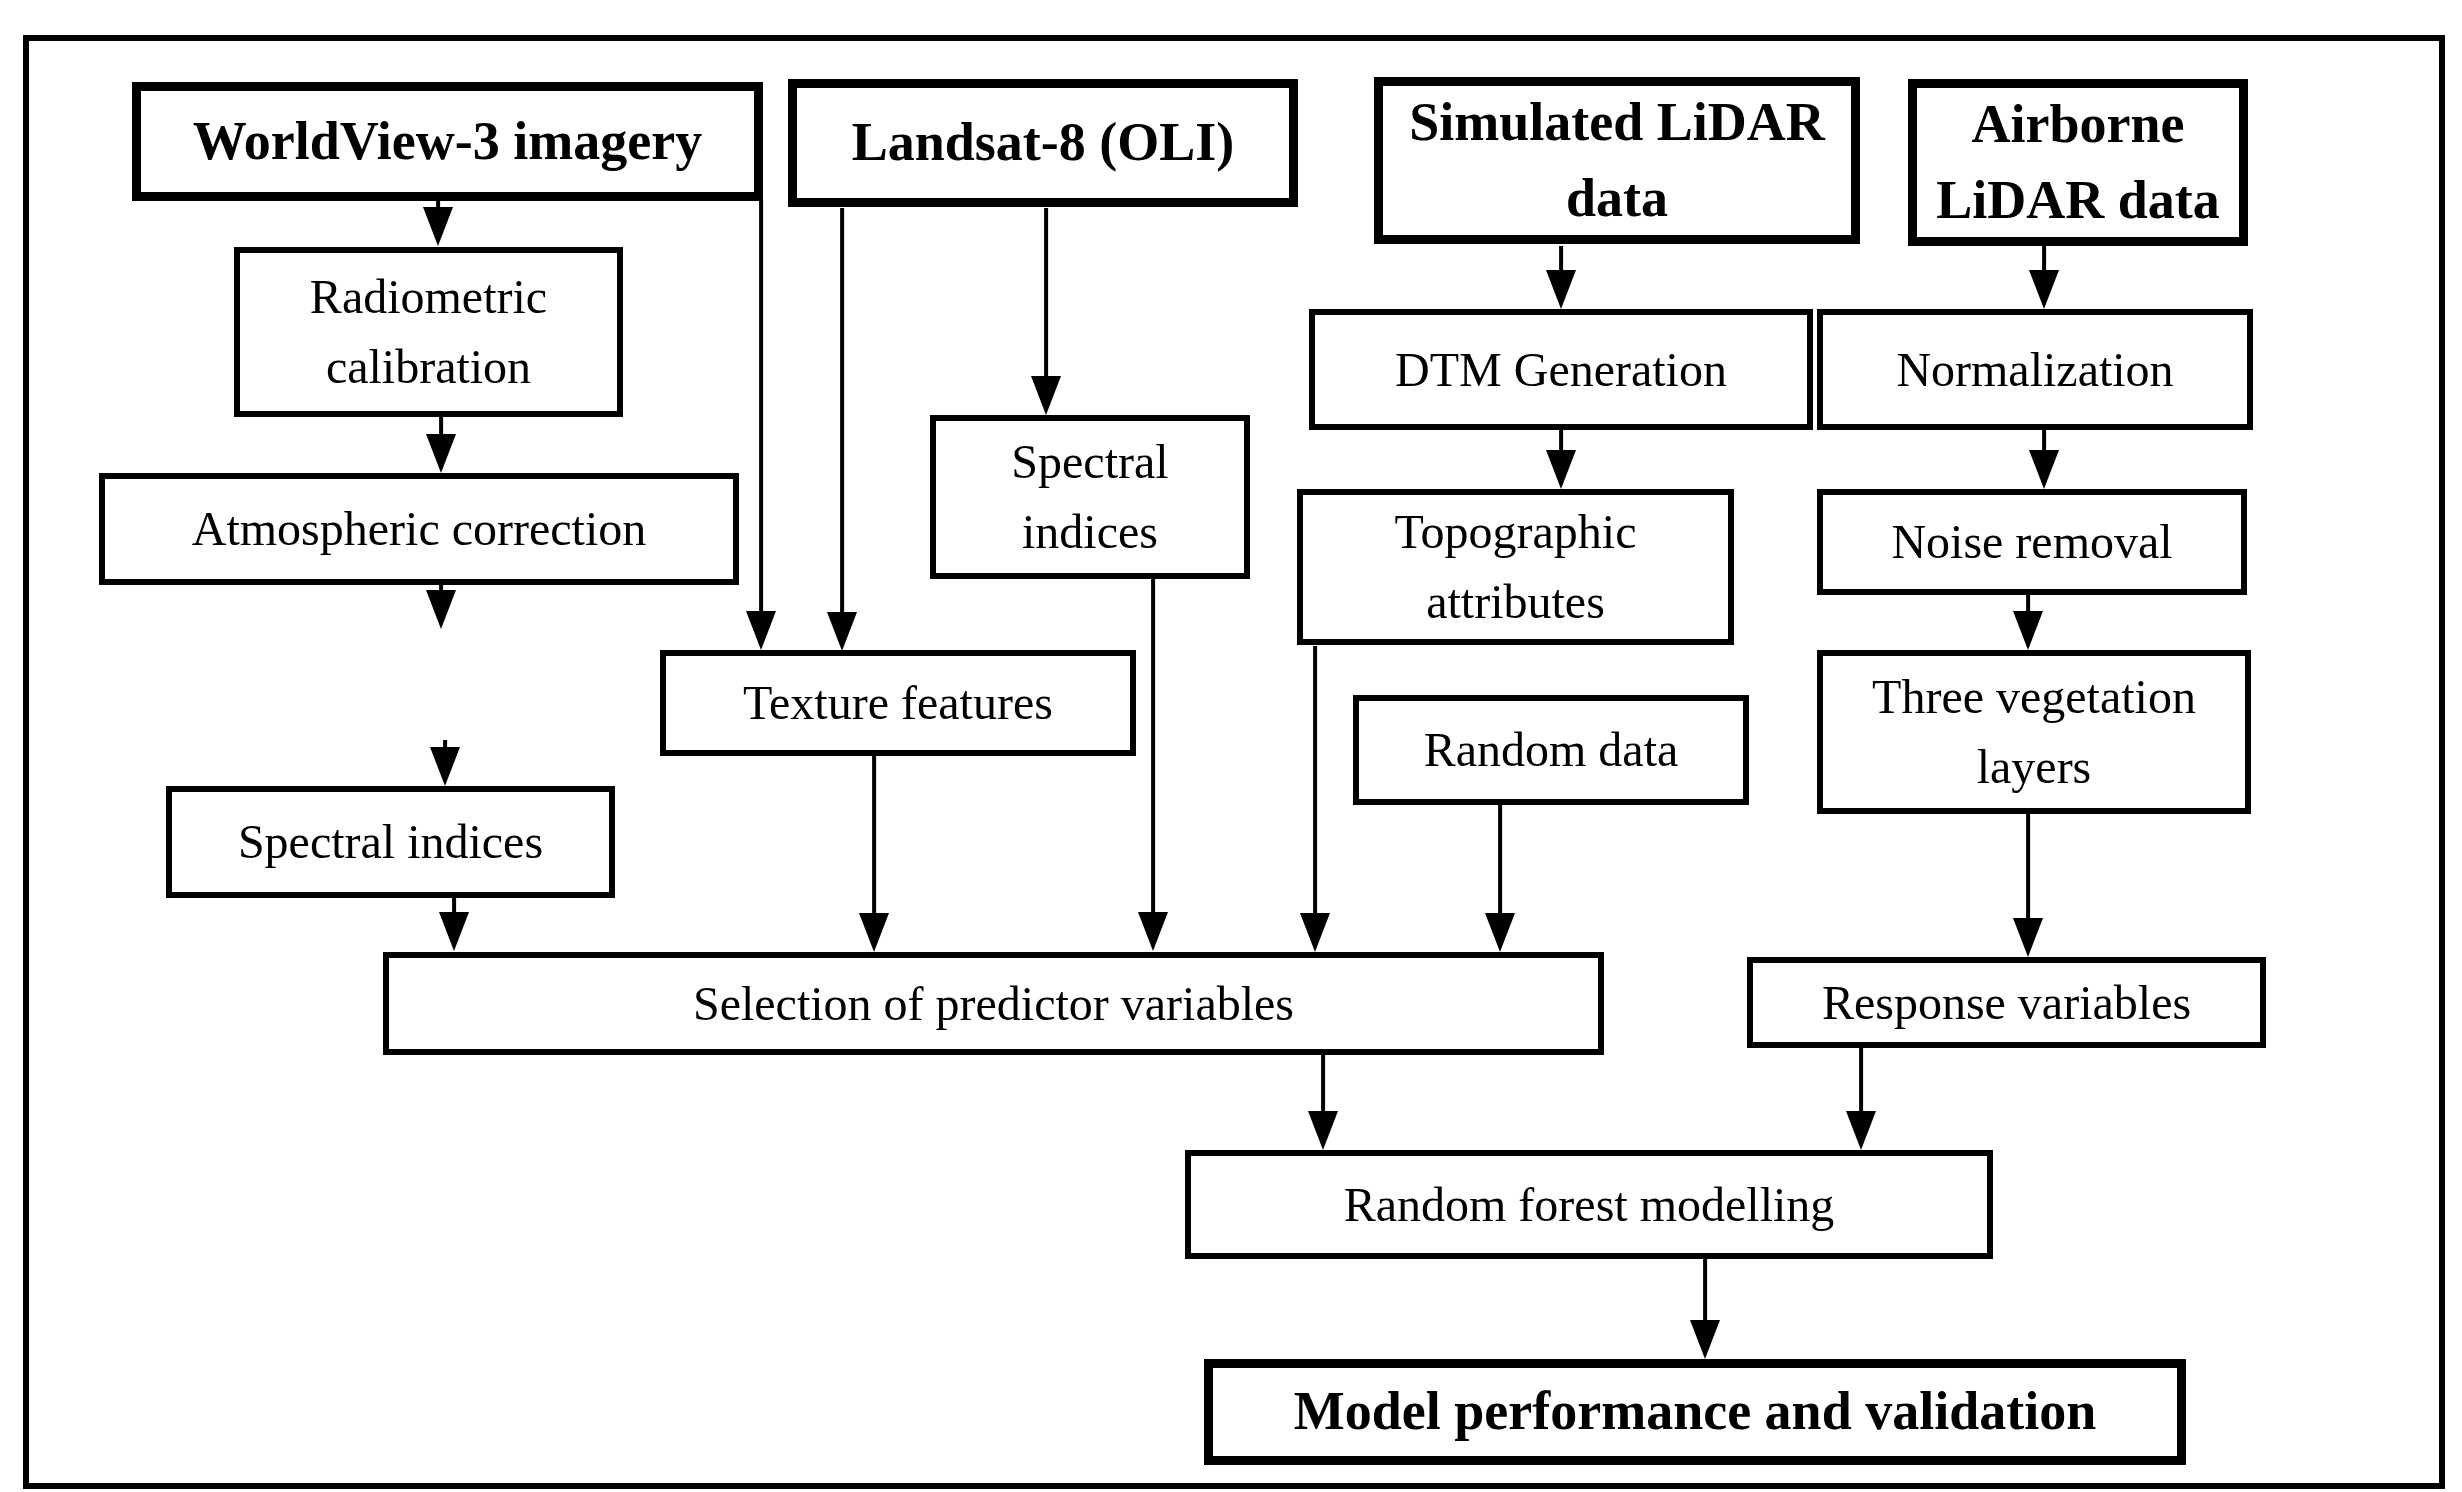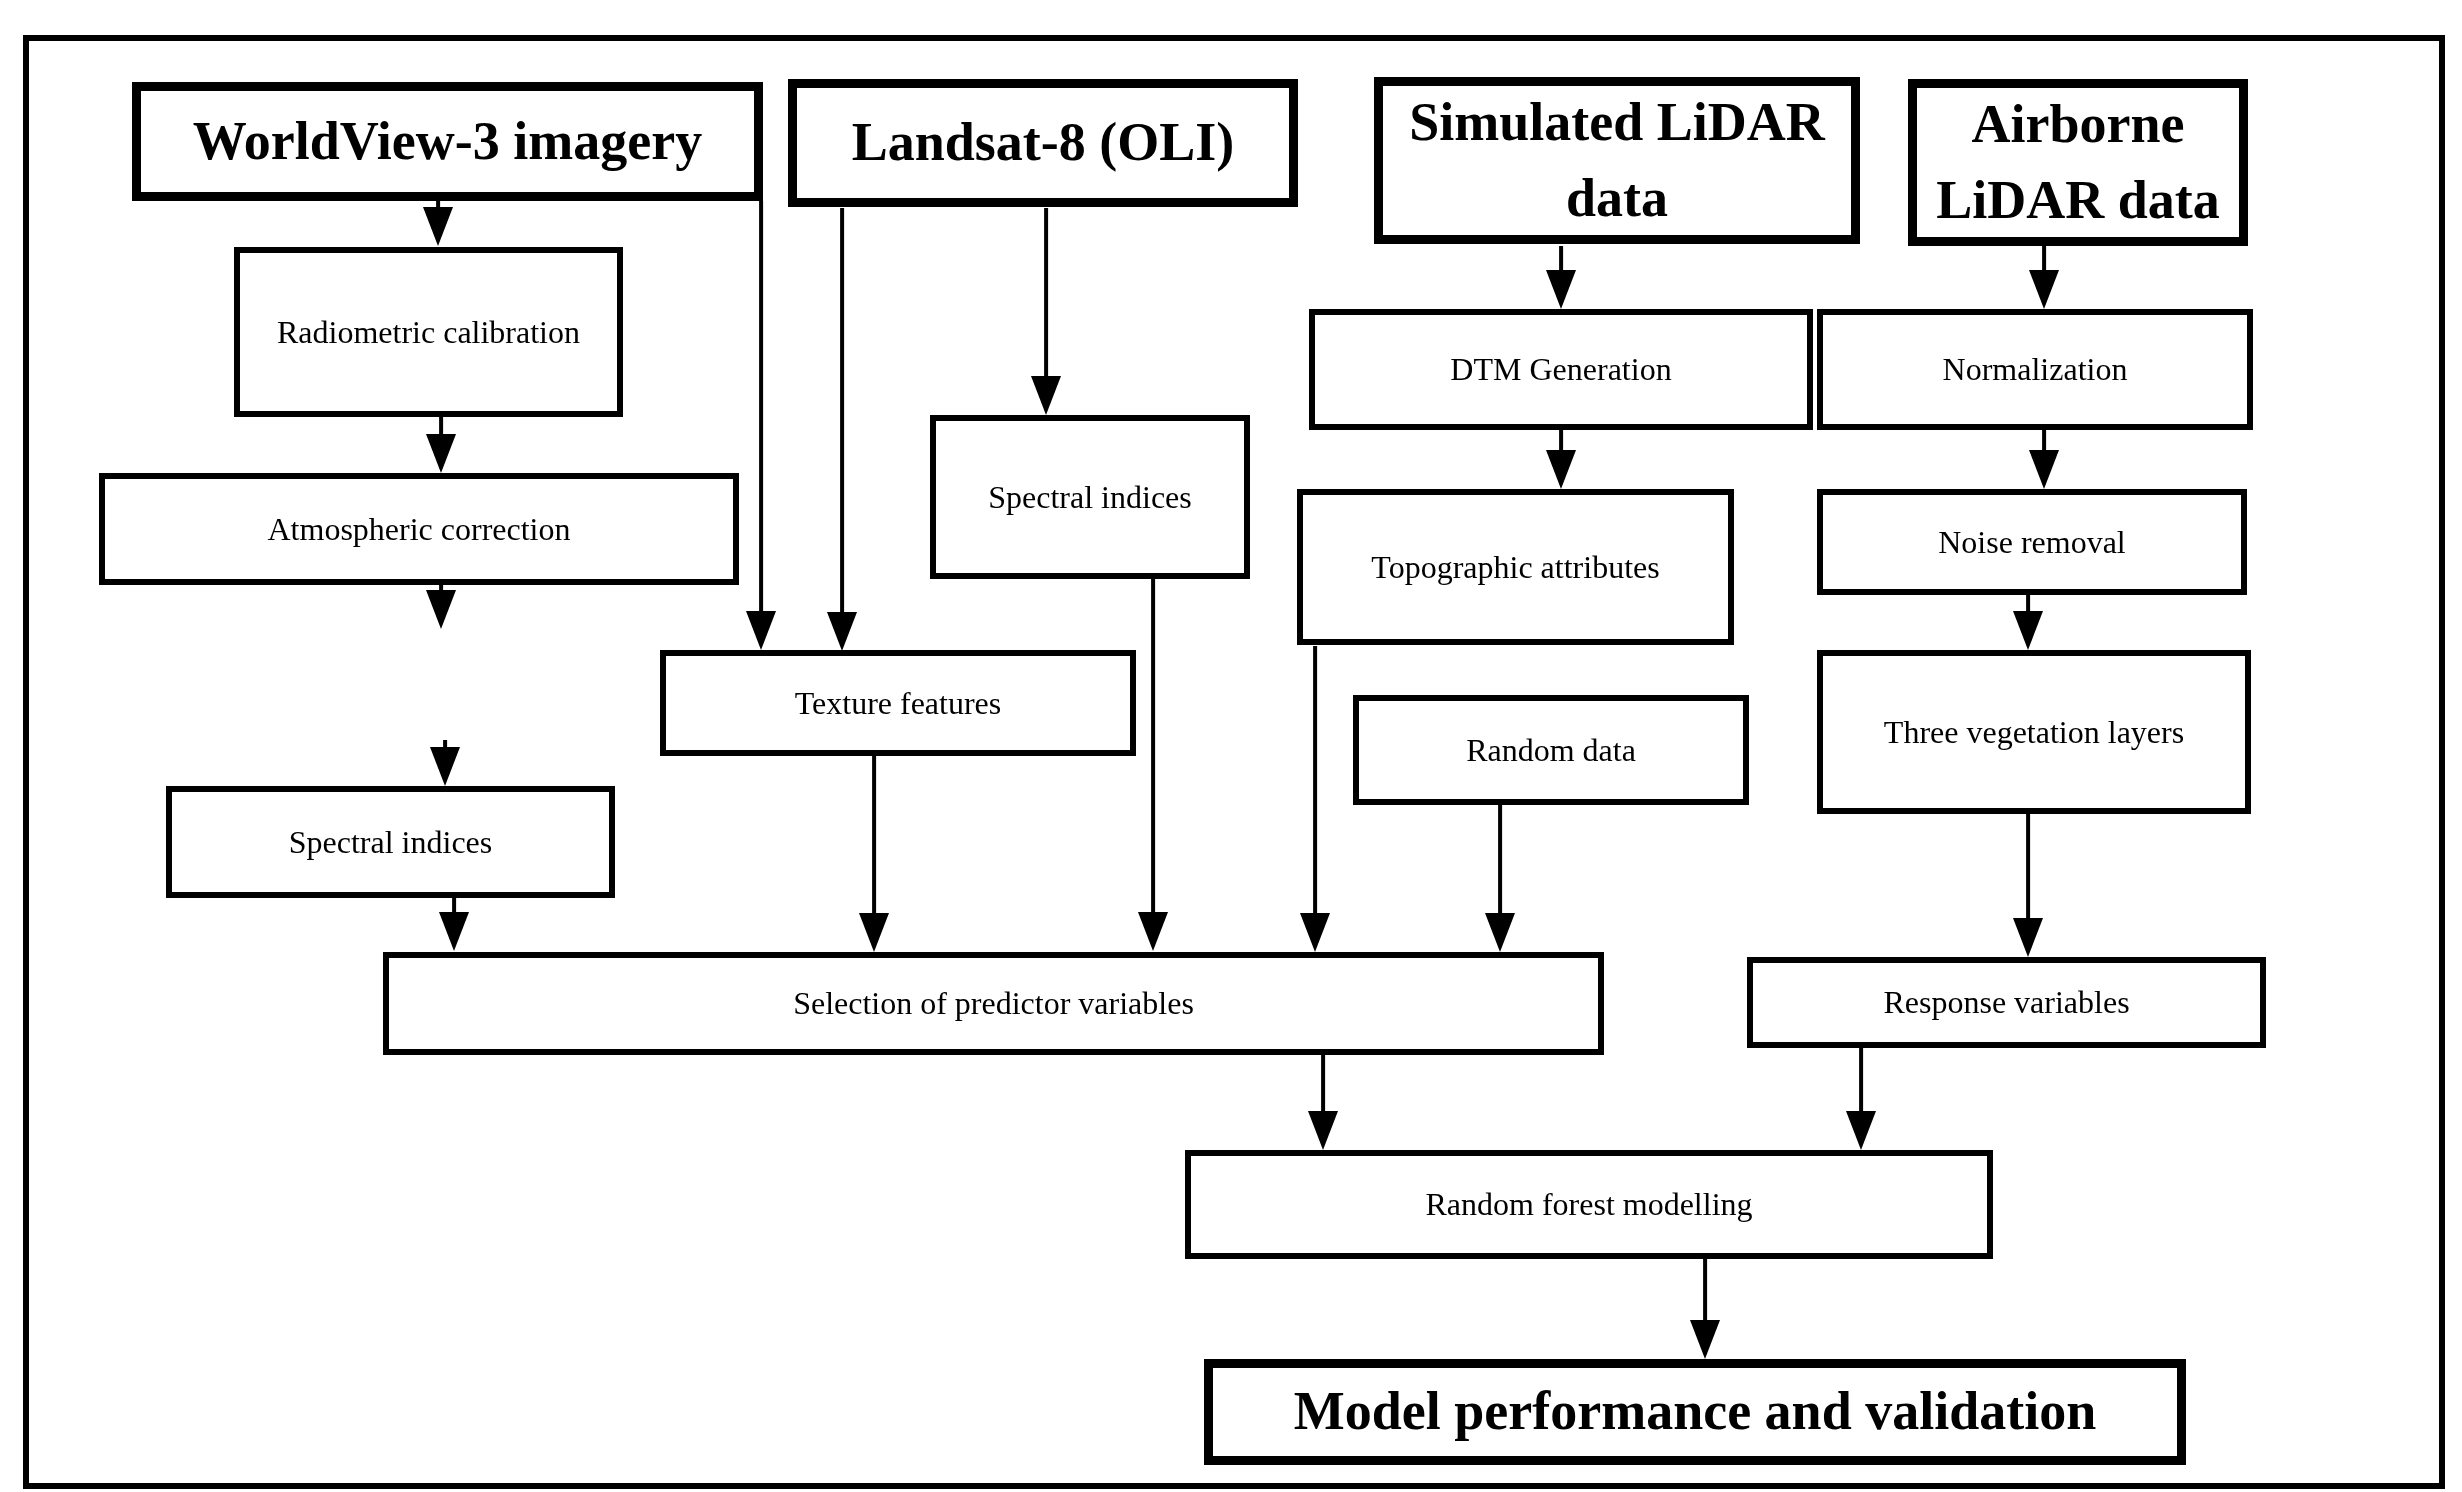--- a/index.html
+++ b/index.html
@@ -13,21 +13,21 @@
     margin-top:16px;
   }
   .frame{
     position:absolute;left:22.6px;top:19px;width:2422px;height:1454px;
     border:6.8px solid #000;box-sizing:border-box;background:#ffffff;
   }
   .box{
     position:absolute;box-sizing:border-box;
     background:#ffffff;border:6px solid #000;
     display:flex;align-items:center;justify-content:center;
-    text-align:center;font-size:32px;line-height:1.45;
+    text-align:center;font-size:48px;line-height:1.45;
     padding:0 7.5px;
   }
   .box.mid{border-width:6.8px;}
   .box.heavy{border-width:9px;font-weight:bold;font-size:54px;line-height:1.4;}
   .edge{position:absolute;width:30px;}
   .edge .shaft{
     position:absolute;left:50%;top:0;transform:translateX(-50%);
     width:3.8px;height:calc(100% - 35px);background:#000;
   }
   .edge .head{

